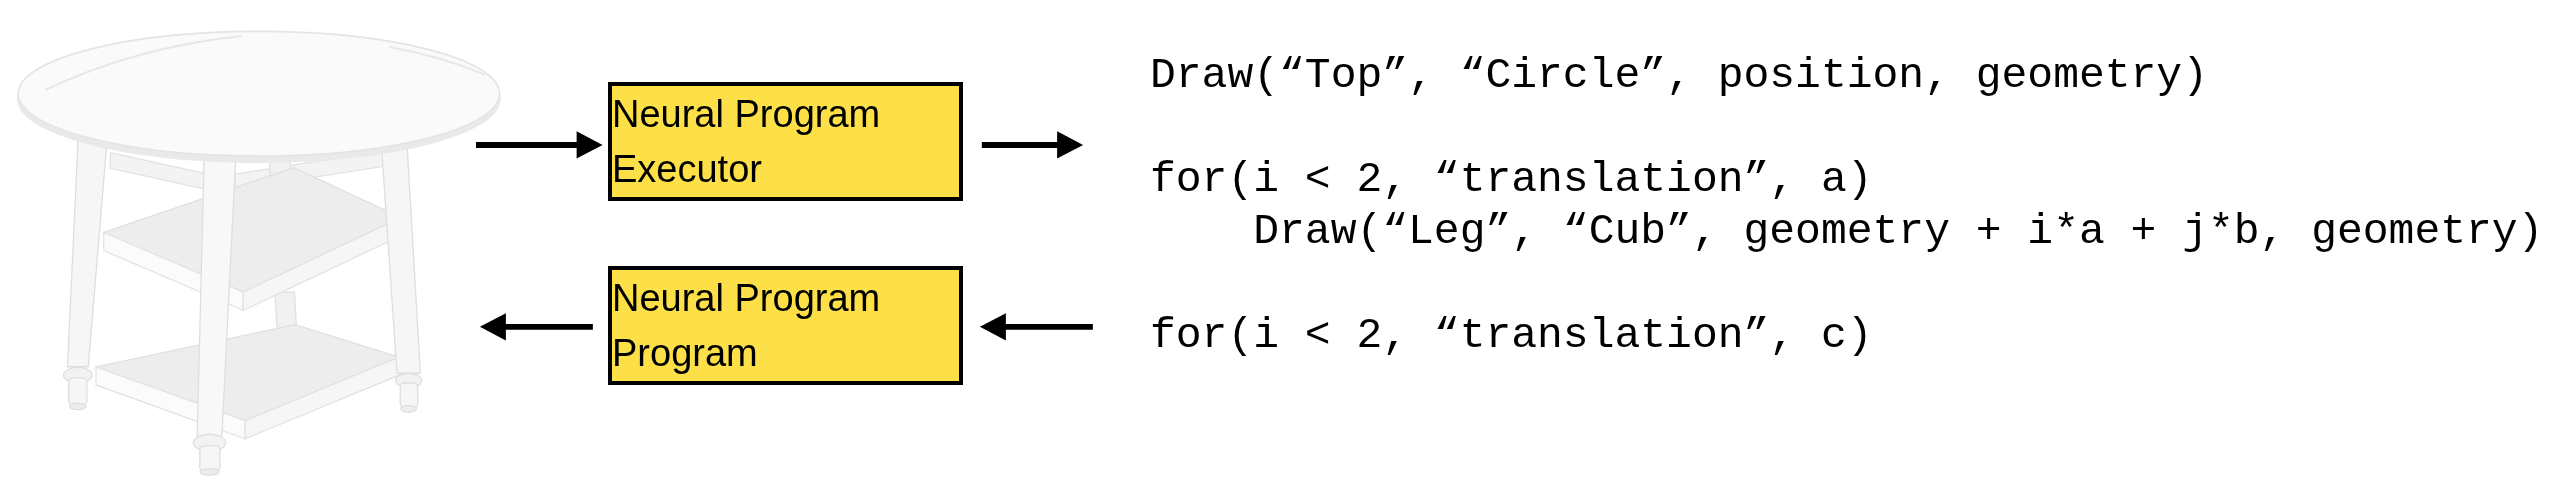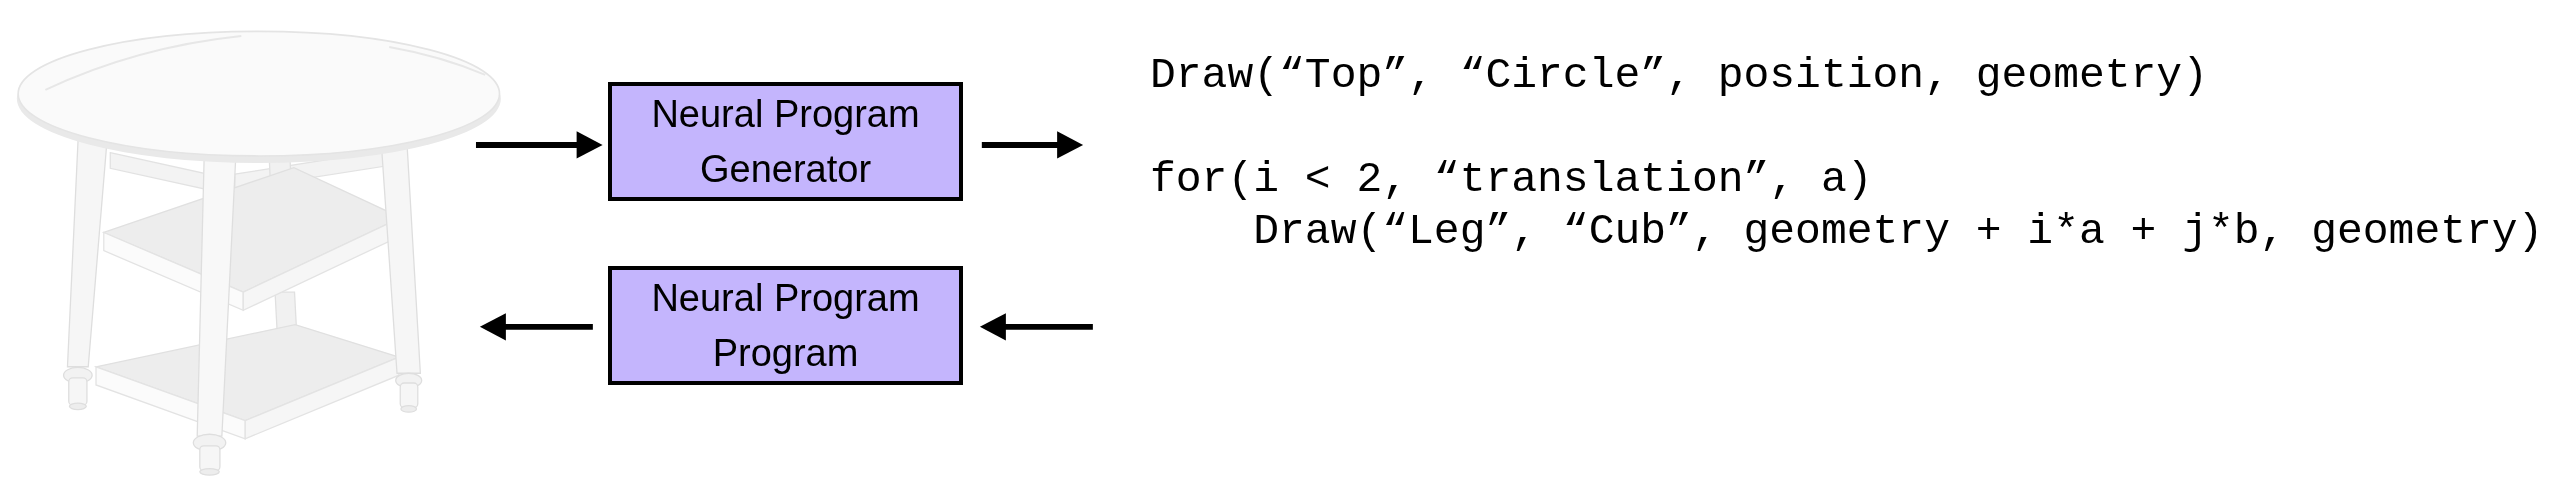--- a/index.html
+++ b/index.html
@@ -23,24 +23,24 @@
     position: absolute;
     left: 0; top: 0;
     width: 2576px; height: 501px;
   }
   .npbox {
     position: absolute;
     left: 608px;
     width: 355px; height: 119px;
     border: 4.5px solid #000000;
     box-sizing: border-box;
-    background: #c4b5fd;
+    background: #fde047;
     display: flex;
     flex-direction: column;
-    align-items: center;
+    align-items: flex-start;
     justify-content: center;
     text-align: center;
   }
   .npbox.gen { top: 82px; }
   .npbox.exe { top: 266px; }
   .npbox .bline {
     font-size: 38px;
     line-height: 55px;
     color: #000000;
     white-space: nowrap;
@@ -131,30 +131,31 @@
       <polygon points="1549,482 1509,503 1549,524" fill="#000000"></polygon>
     </g>
     <g>
       <line x1="913" y1="503" x2="777" y2="503" stroke="#000000" stroke-width="9"></line>
       <polygon points="779,482 739,503 779,524" fill="#000000"></polygon>
     </g>
   </svg>
 
   <div class="npbox gen">
     <div class="bline">Neural Program</div>
-    <div class="bline">Generator</div>
+    <div class="bline">Executor</div>
   </div>
 
   <div class="npbox exe">
     <div class="bline">Neural Program</div>
     <div class="bline">Program</div>
   </div>
 
   <div class="code">
     <div class="code-line">Draw(“Top”, “Circle”, position, geometry)</div>
     <div class="code-line"></div>
     <div class="code-line">for(i &lt; 2, “translation”, a)</div>
     <div class="code-line">    Draw(“Leg”, “Cub”, geometry + i*a + j*b, geometry)</div>
     <div class="code-line"></div>
+    <div class="code-line">for(i &lt; 2, “translation”, c)</div>
   </div>
 
 </div>
 
 
 </body></html>

